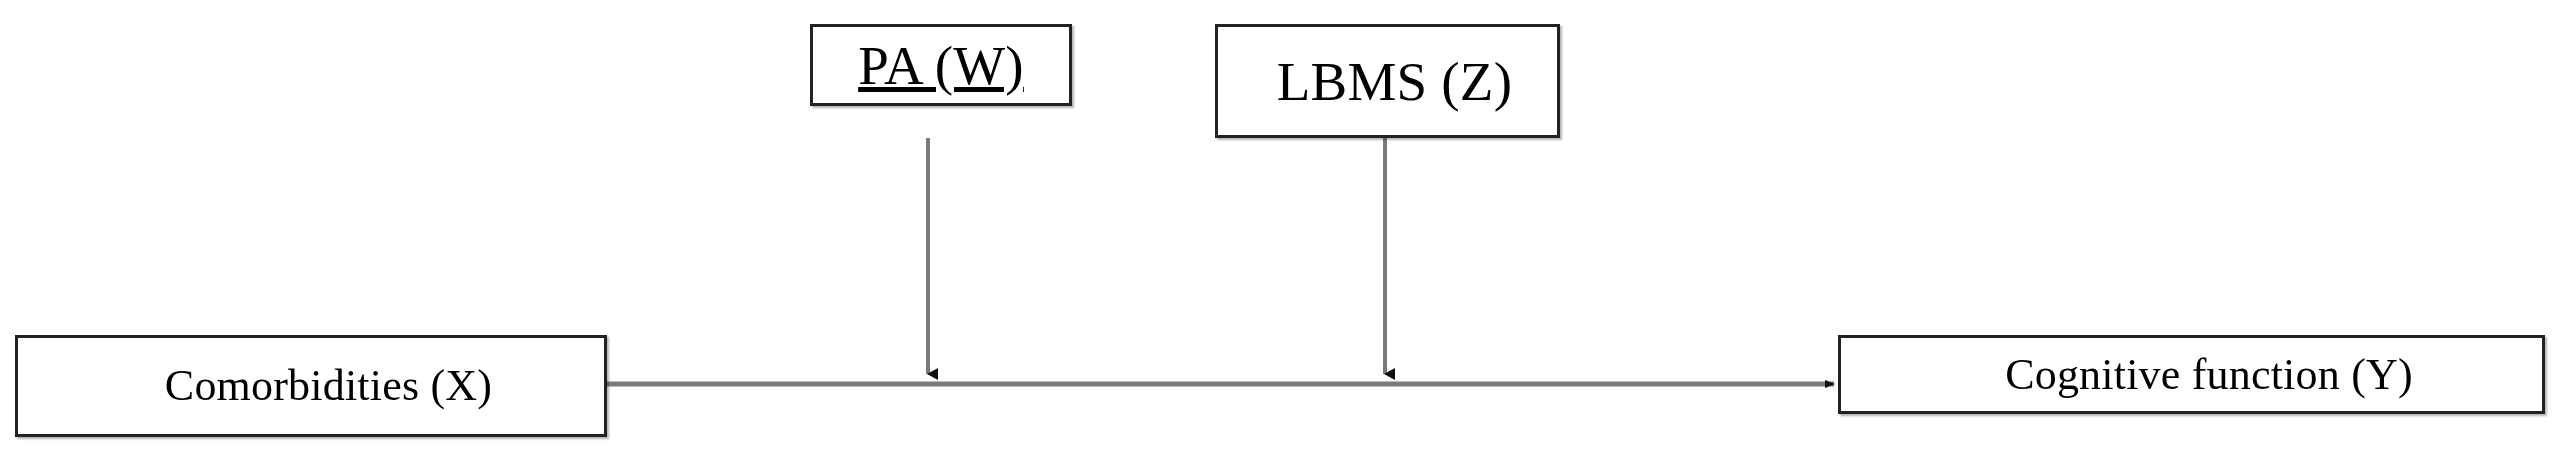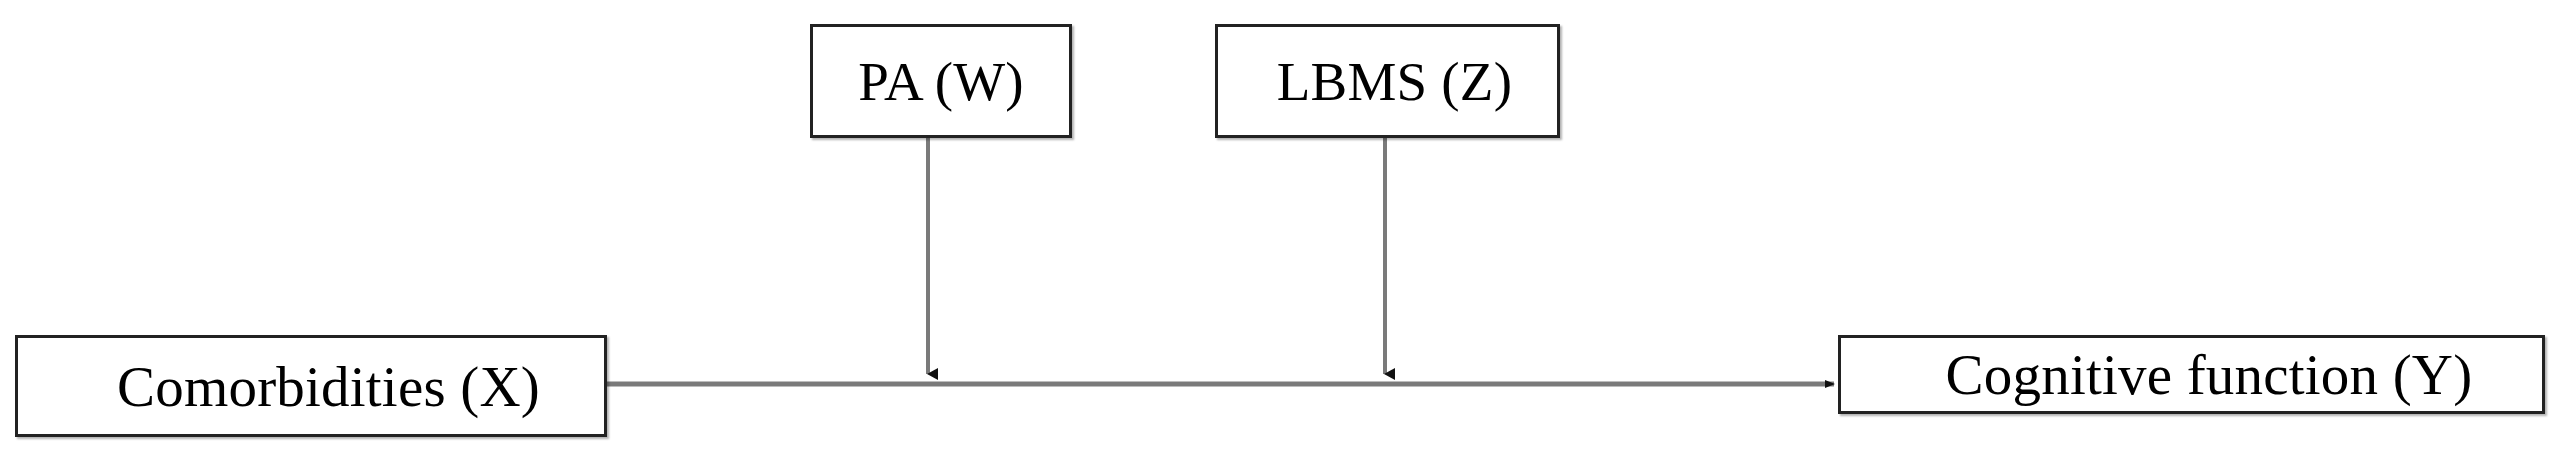--- a/index.html
+++ b/index.html
@@ -38,27 +38,27 @@
     white-space: nowrap;
     letter-spacing: 0.2px;
   }
   #node-x {
     left: 15px;  top: 335px;  width: 592px;  height: 102px;
   }
   #node-y {
     left: 1838px; top: 335px; width: 707px;  height: 79px;
   }
   #node-w {
-    left: 810px;  top: 24px;  width: 262px;  height: 114px;
+    left: 810px;  top: 24px;  width: 262px;  height: 82px; text-decoration: underline;
   }
   #node-z {
     left: 1215px; top: 24px;  width: 345px;  height: 114px; padding-left: 14px;
   }
   #node-x .node-label,
-  #node-y .node-label { font-size: 57px; margin-left: 35px; }
+  #node-y .node-label { font-size: 44px; margin-left: 35px; }
   #node-w .node-label,
   #node-z .node-label { font-size: 55px; }
 
   
   #edge-layer {
     position: absolute;
     left: 0; top: 0;
     width: 2561px;
     height: 463px;
     z-index: 1;

